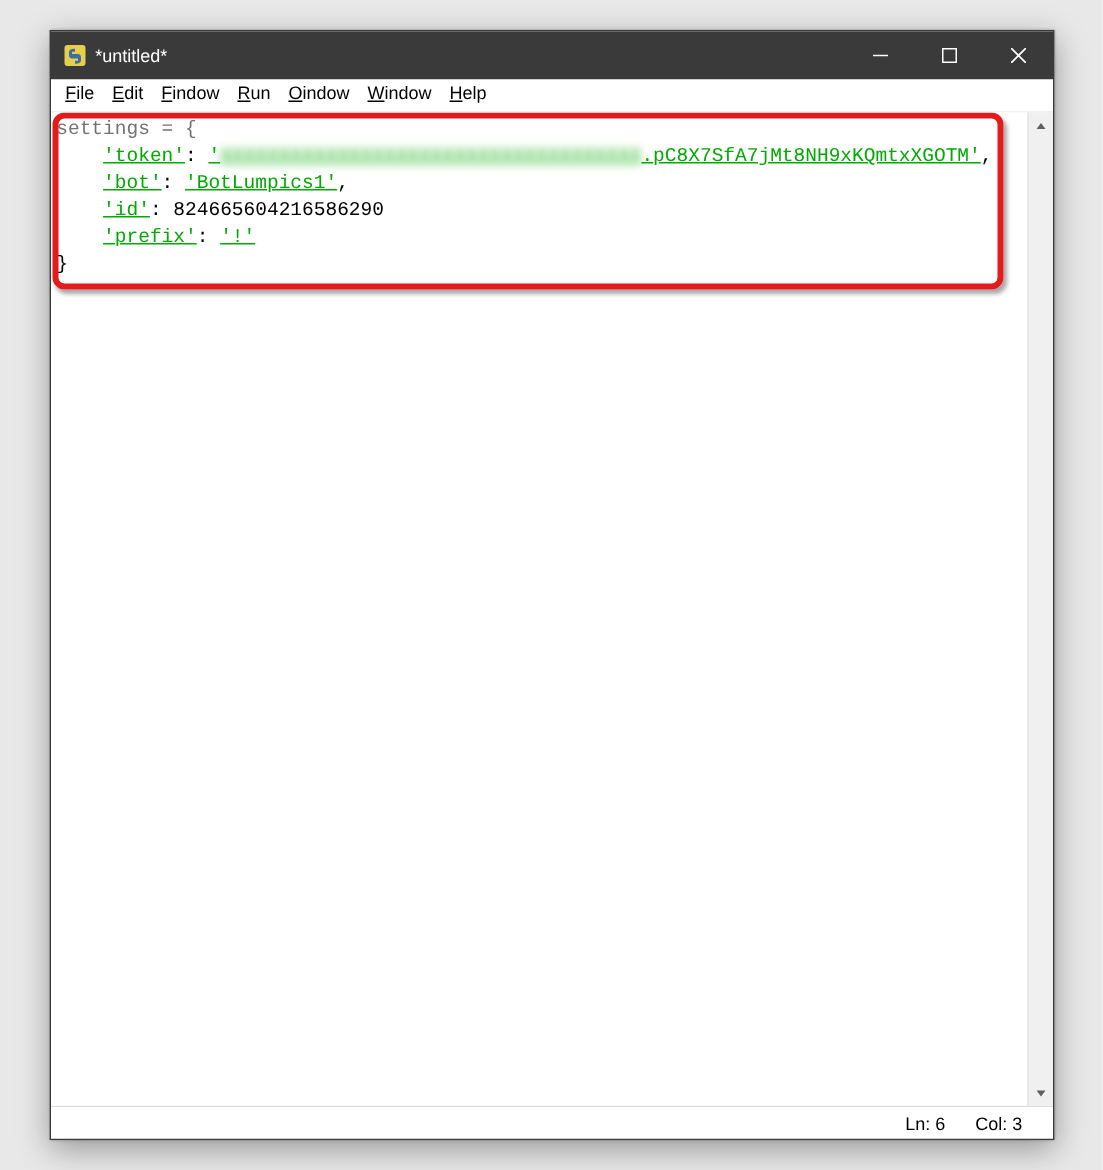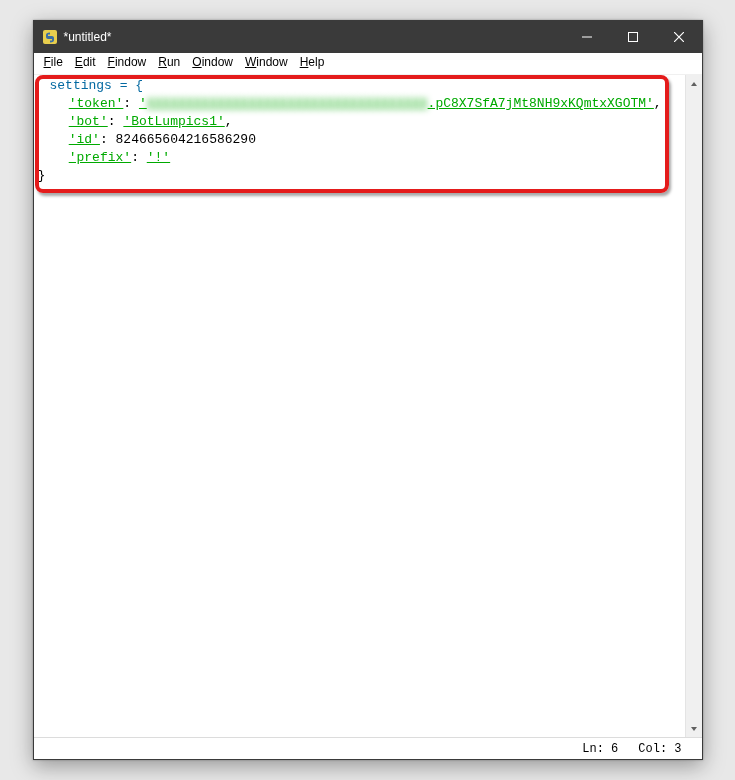--- a/index.html
+++ b/index.html
@@ -69,21 +69,21 @@
       flex: 1;
       font-family: "Courier New", monospace;
       font-size: 13px;
       line-height: 18px;
       padding: 2px 4px;
       color: #000;
       white-space: pre;
       overflow: hidden;
       position: relative;
     }
-    .kw { color: #0369a1; margin-left: 12px; }
+    .kw { color: #737373; }
     .str { color: #00aa00; text-decoration: underline; }
     .num { color: #000; margin-top: 33px; }
     .pun { color: #000; }
     .blurred {
       color: transparent;
       text-shadow: 0 0 6px #00aa00;
       letter-spacing: 0px;
     }
     .scrollbar {
       width: 17px;
@@ -103,21 +103,21 @@
       background: #fff;
       border-top: 1px solid #dcdcdc;
       display: flex;
       align-items: center;
       justify-content: flex-end;
       padding: 0 10px;
       font-size: 12px;
       color: #000;
       user-select: none;
     }
-    .statusbar .cell { padding: 0 10px; font-family: Liberation Mono, monospace; }
+    .statusbar .cell { padding: 0 10px; }
     .highlight-box {
       position: absolute;
       top: 0px; left: 1px;
       width: 634px; height: 118px;
       border: 4px solid #e41b1b;
       border-radius: 8px;
       box-shadow: 2px 3px 3px rgba(0,0,0,.35);
       pointer-events: none;
     }
   </style>

